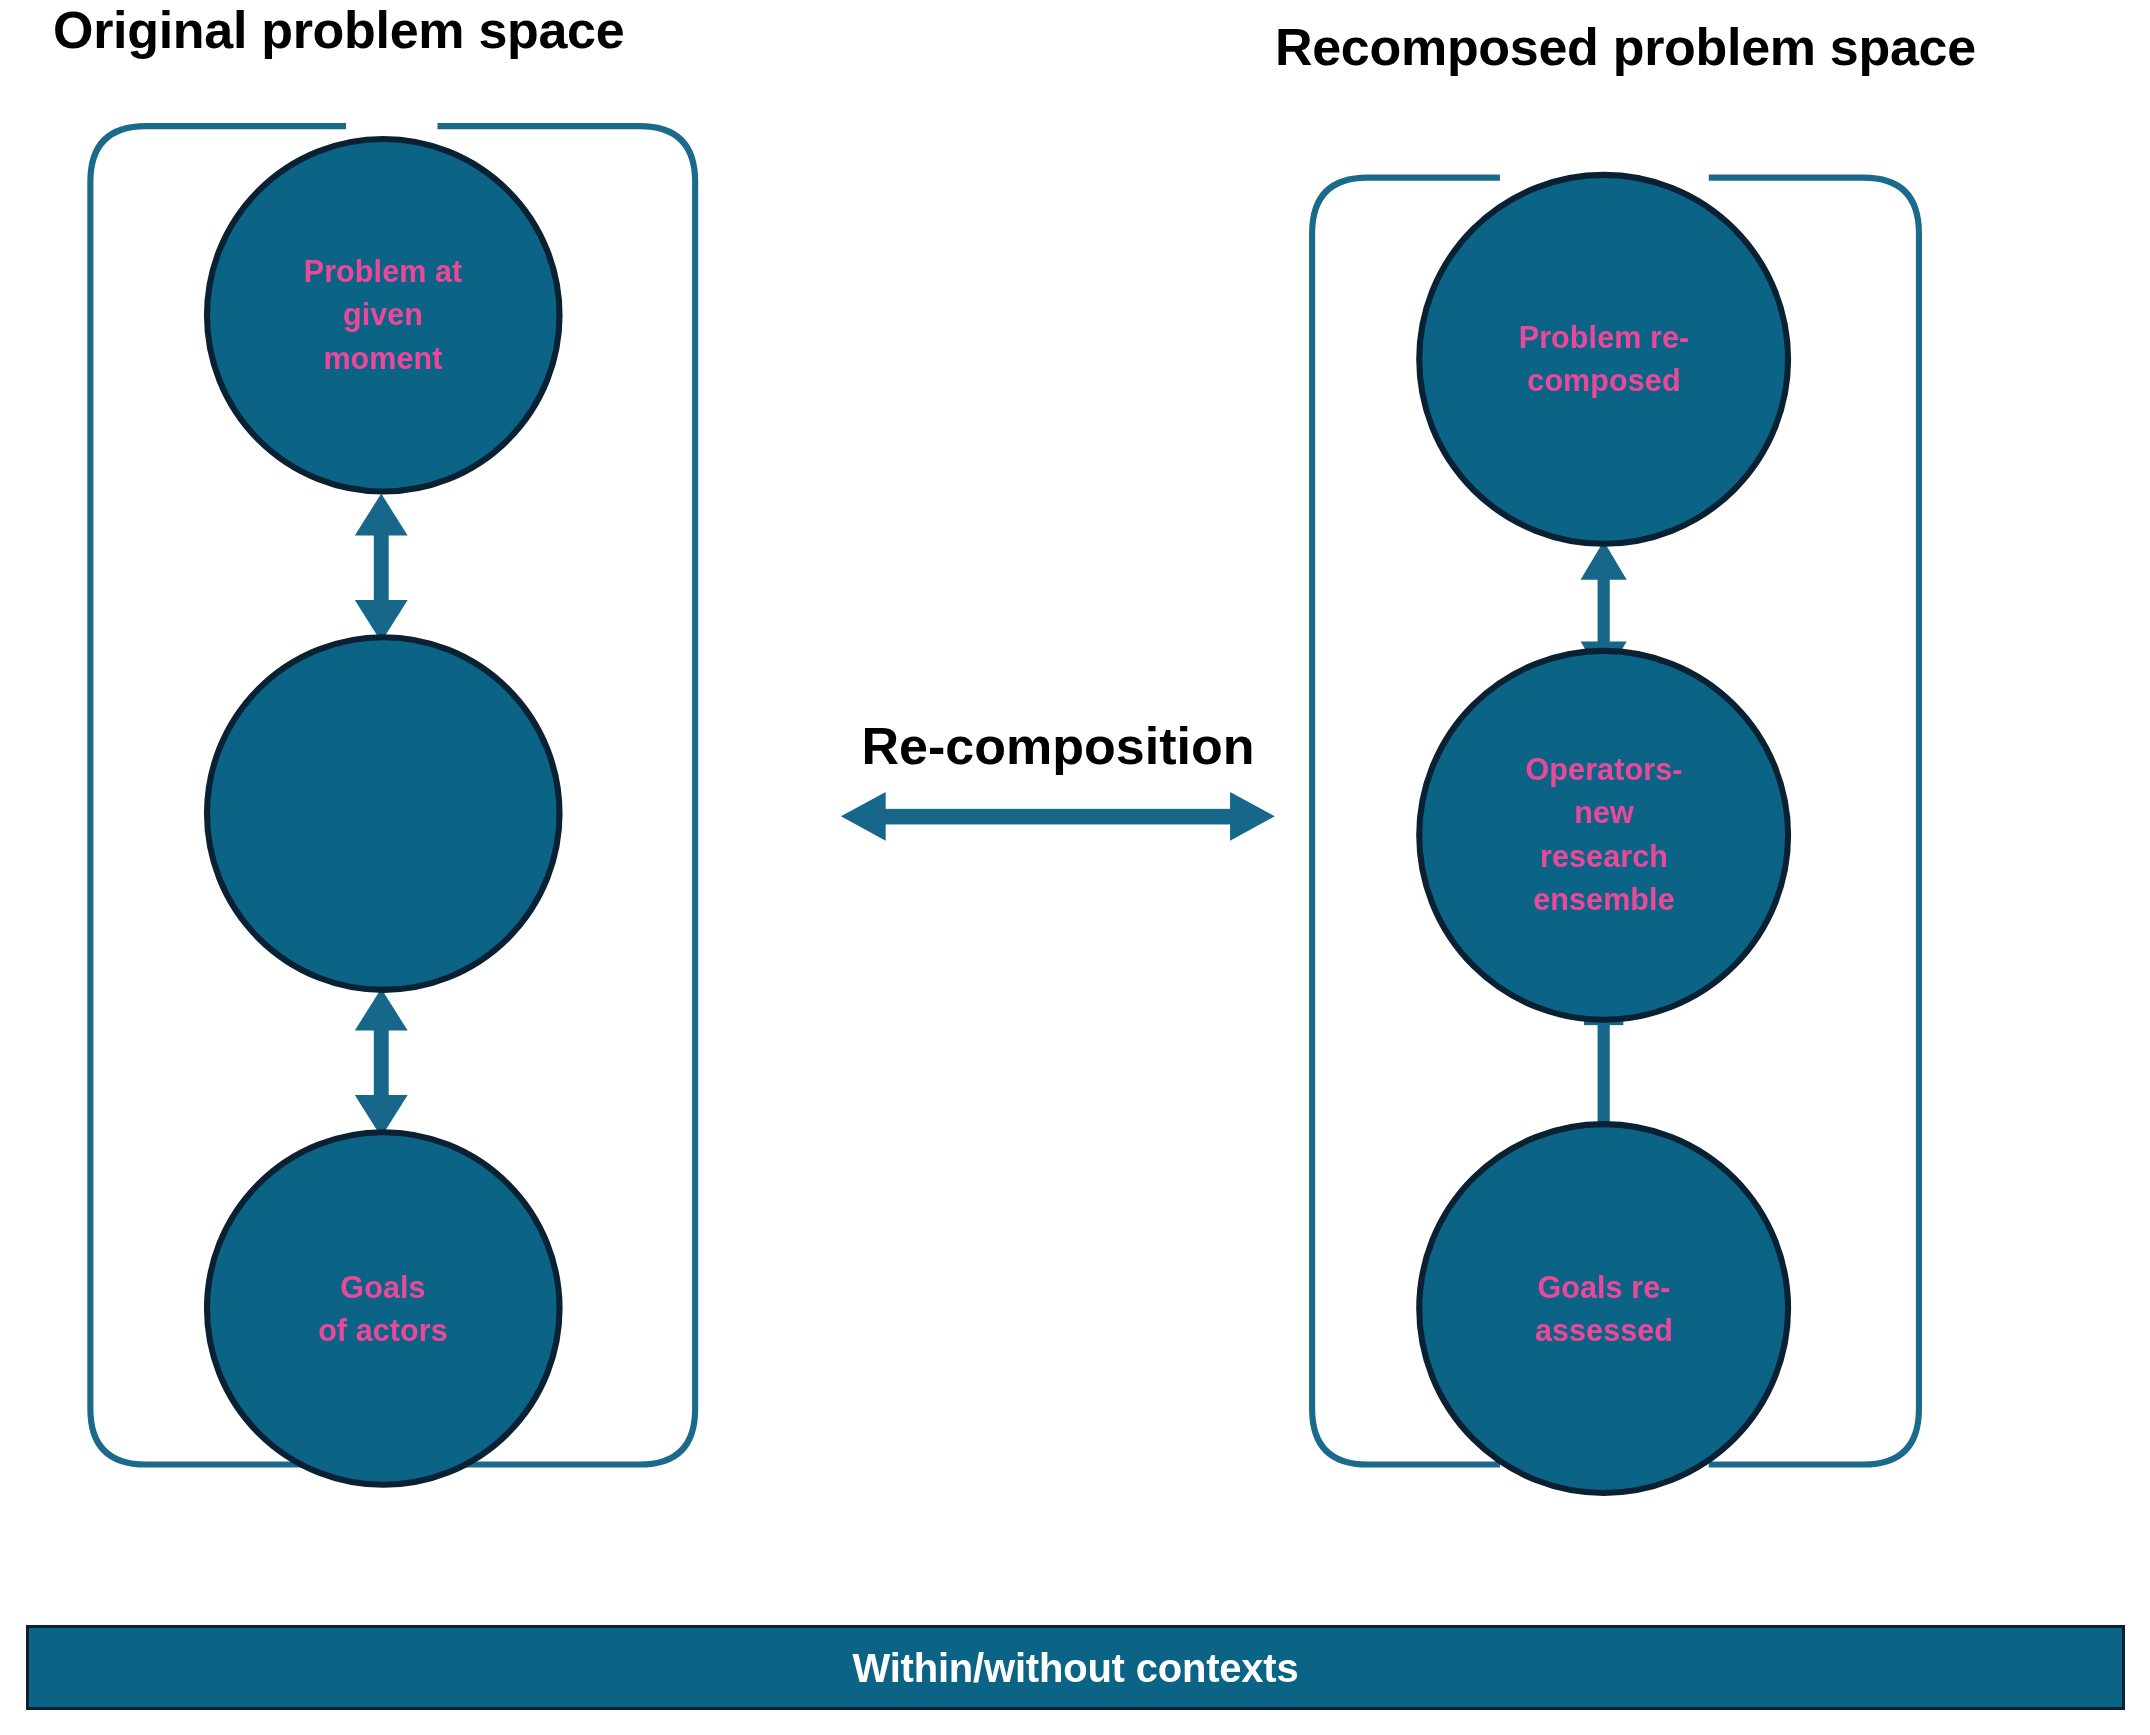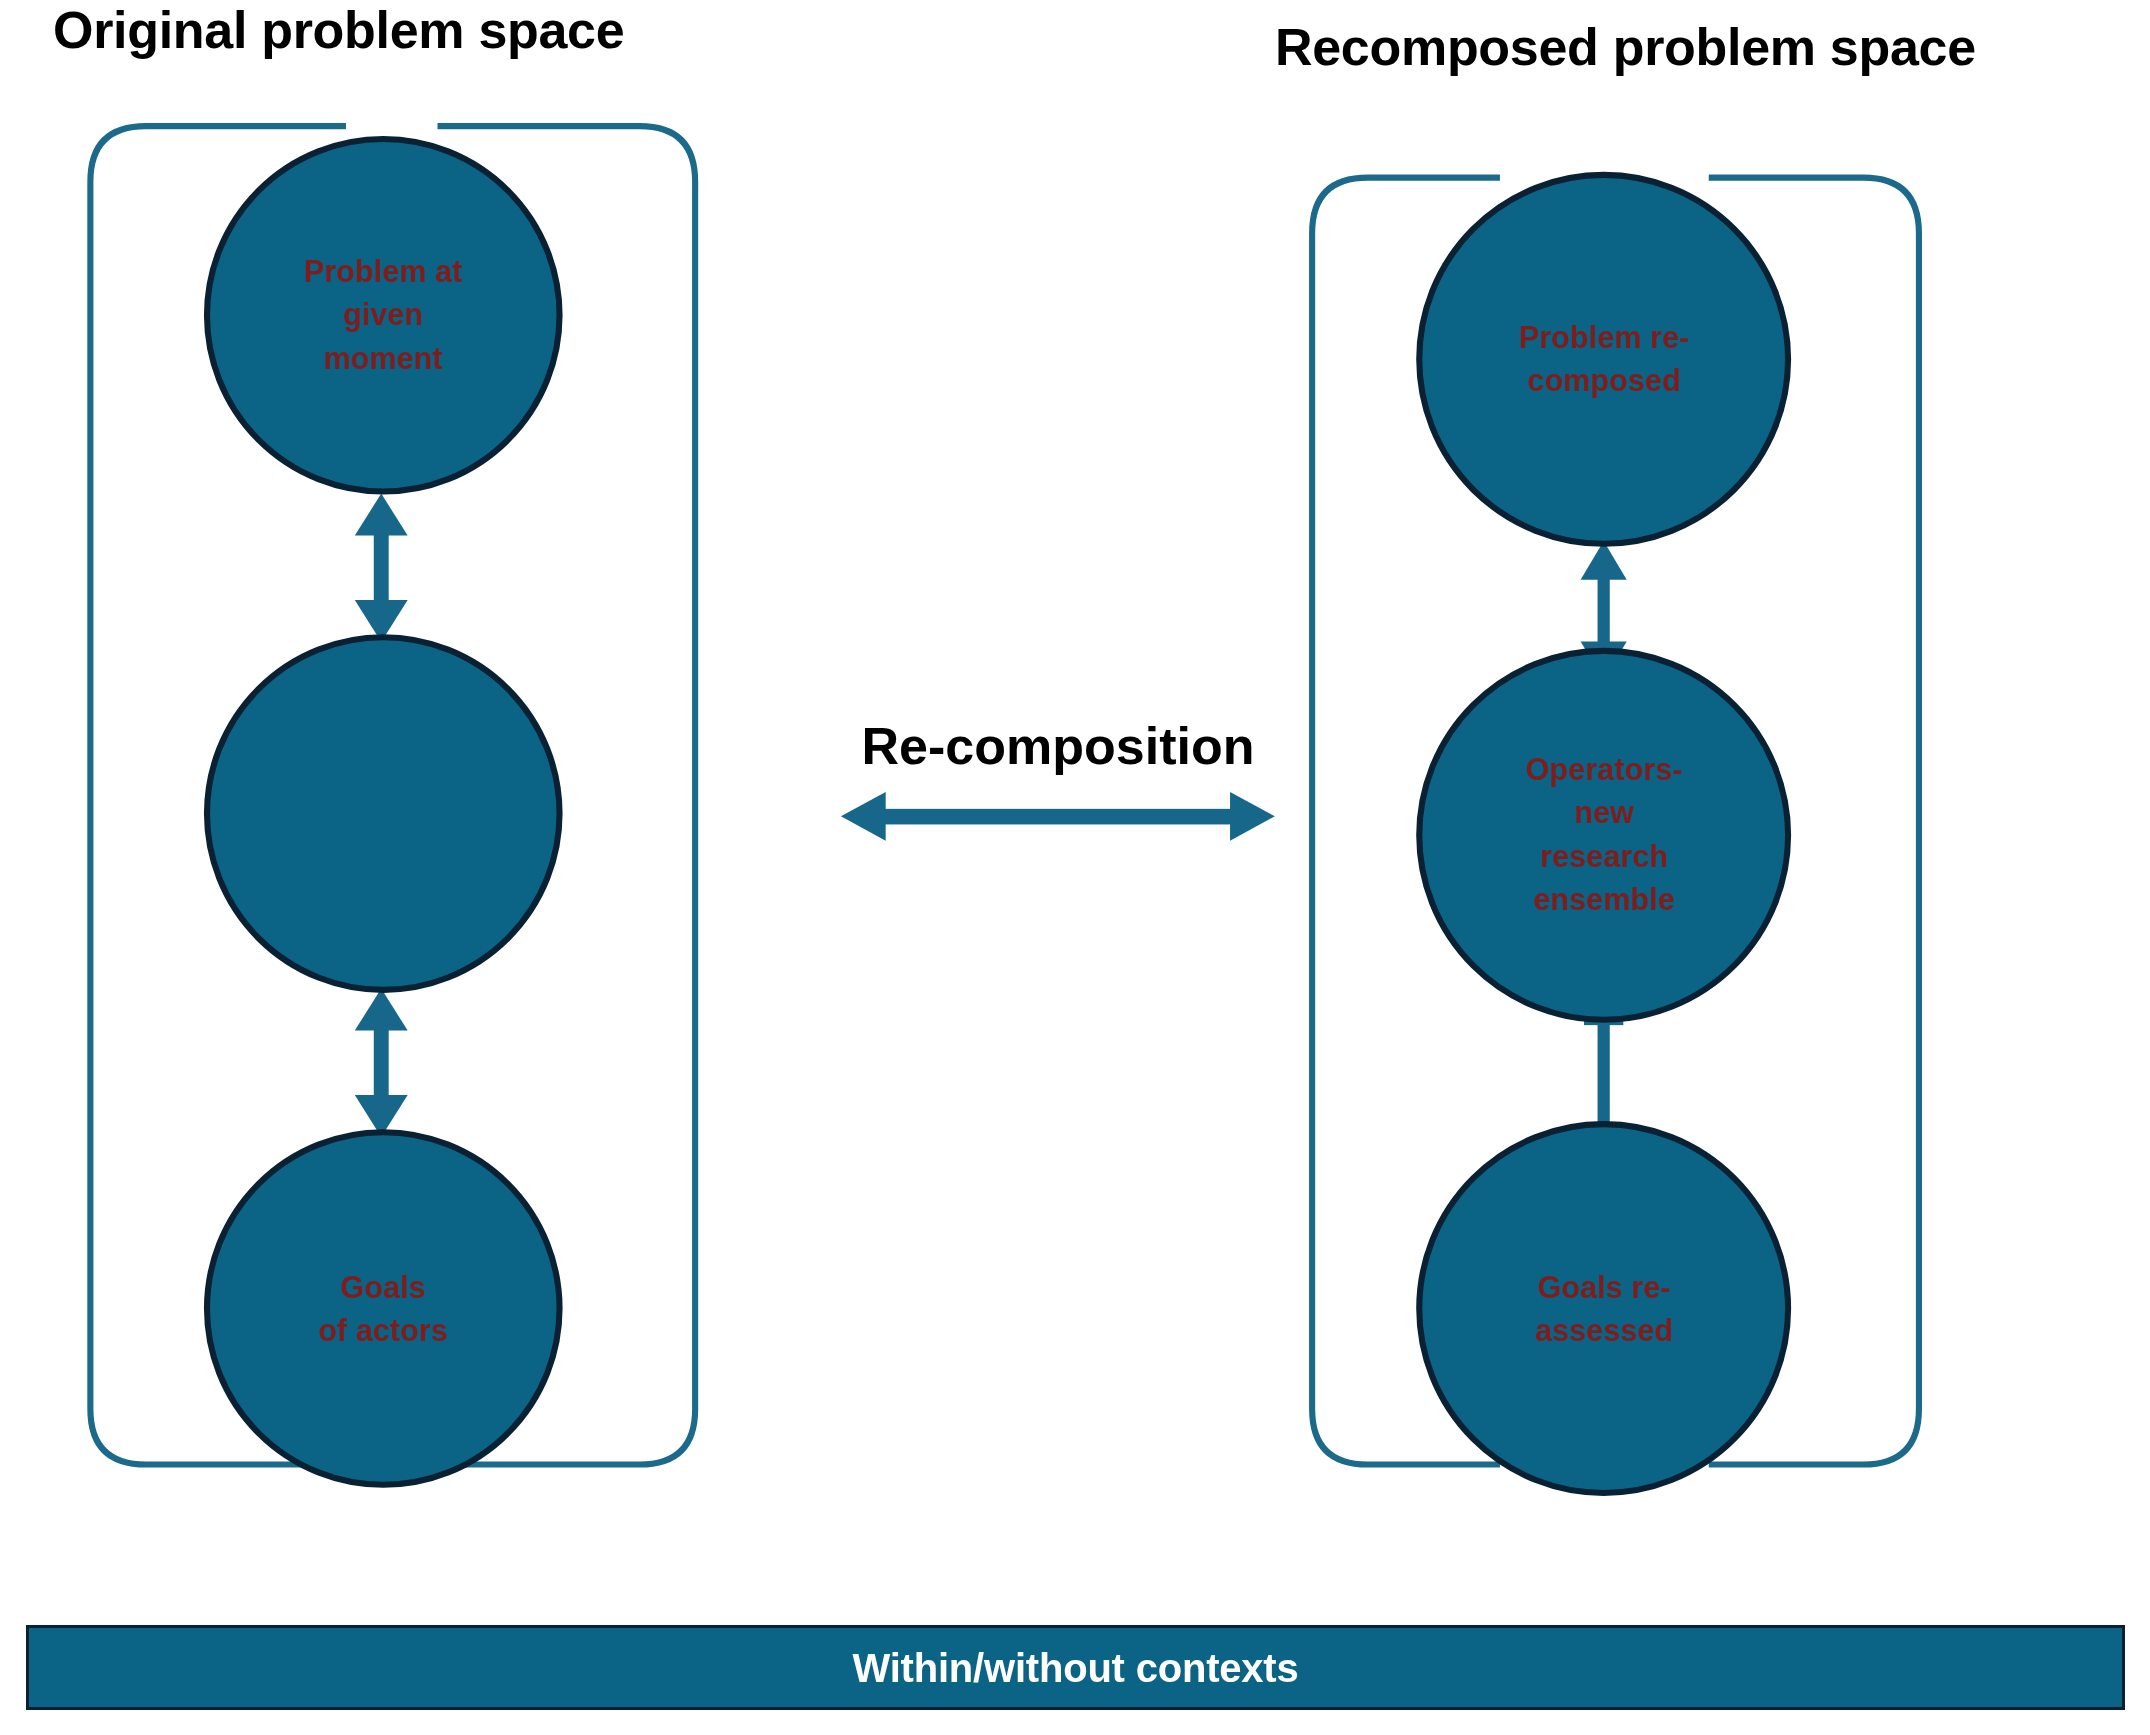--- a/index.html
+++ b/index.html
@@ -34,21 +34,21 @@
     color: #000000;
     letter-spacing: -0.3px;
     white-space: nowrap;
     line-height: 1;
   }
   #heading-left  { left: 53px;  top: 4.1px; }
   #heading-right { left: 1275px; top: 21px; }
 
   .node-label {
     position: absolute;
-    color: #7f1d1d;
+    color: #ec4899;
     font-weight: bold;
     font-size: 30.5px;
     line-height: 1.42;
     text-align: center;
     white-space: pre-line;
     transform: translate(-50%, -50%);
     letter-spacing: 0.1px;
   }
 
   #recomp-label {

